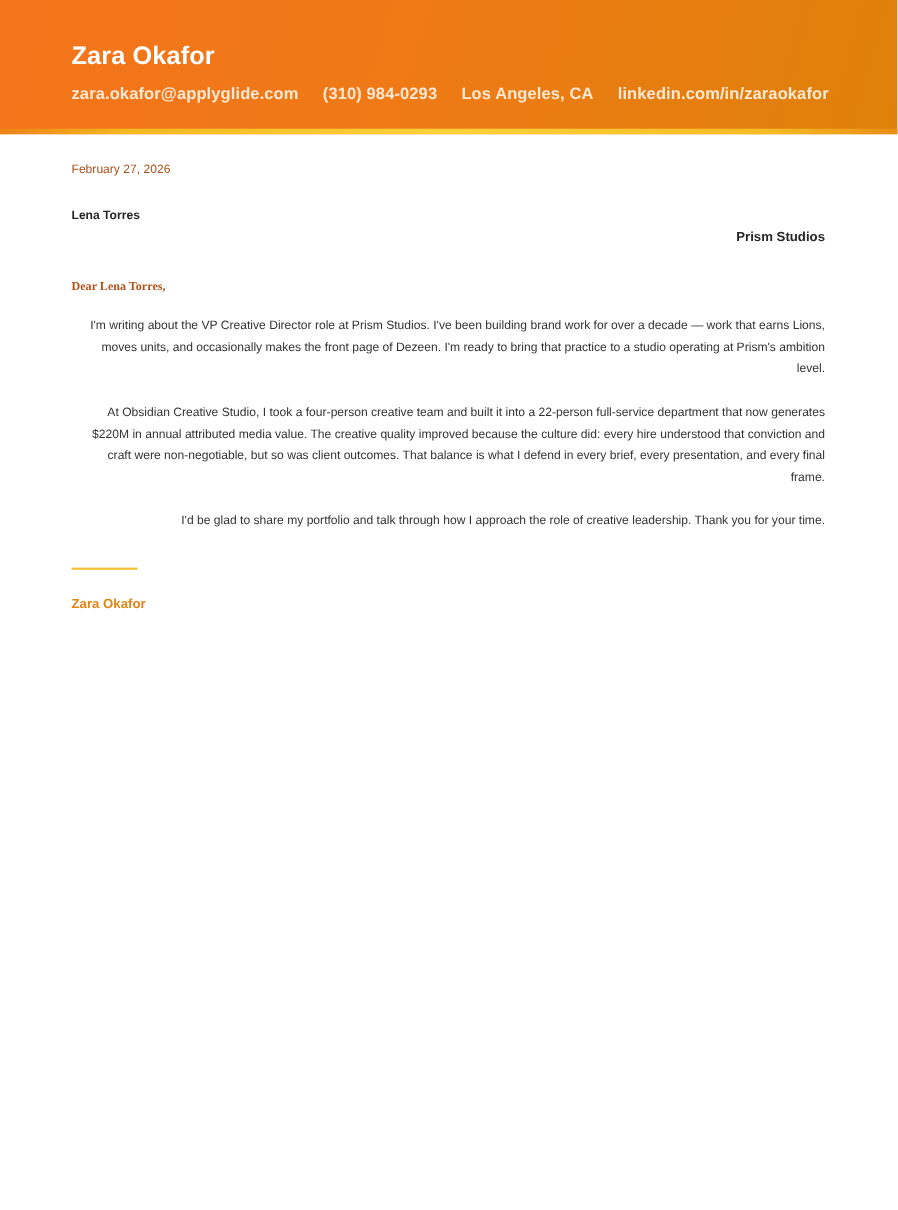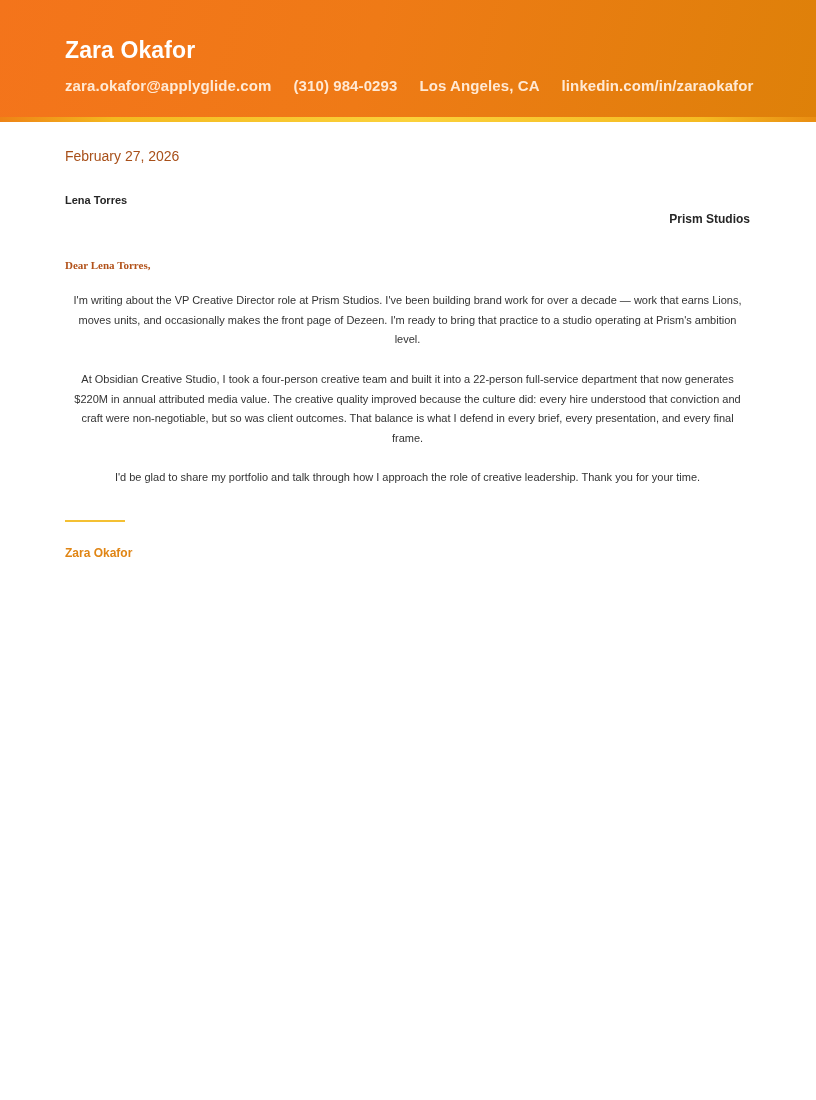--- a/index.html
+++ b/index.html
@@ -57,21 +57,21 @@
   .contact-sep {
     display: inline-block;
     width: 22px;
   }
 
   
   .letter-body {
     padding: 26px 66px 0 65px;
   }
   .letter-date {
-    font-size: 14px;
+    font-size: 11px;
     color: #a8501a;
     margin: 0 0 28px 0;
   }
   .recipient-block {
     margin: 0 0 30px 0;
     line-height: 1.62;
   }
   .recipient-name {
     font-size: 11px;
     font-weight: bold;
@@ -92,21 +92,21 @@
     font-size: 11px;
     font-weight: bold;
     color: #b2521a;
     font-family: Liberation Serif, serif;
   }
   .letter-paragraph {
     margin: 0 0 20px 0;
     font-size: 11px;
     line-height: 1.78;
     color: #333333;
-    text-align: center;
+    text-align: right;
   }
   .letter-paragraph:last-of-type { margin-bottom: 0; }
 
   
   .signature-block {
     margin-top: 32px;
   }
   .signature-divider {
     width: 60px;
     height: 2px;

